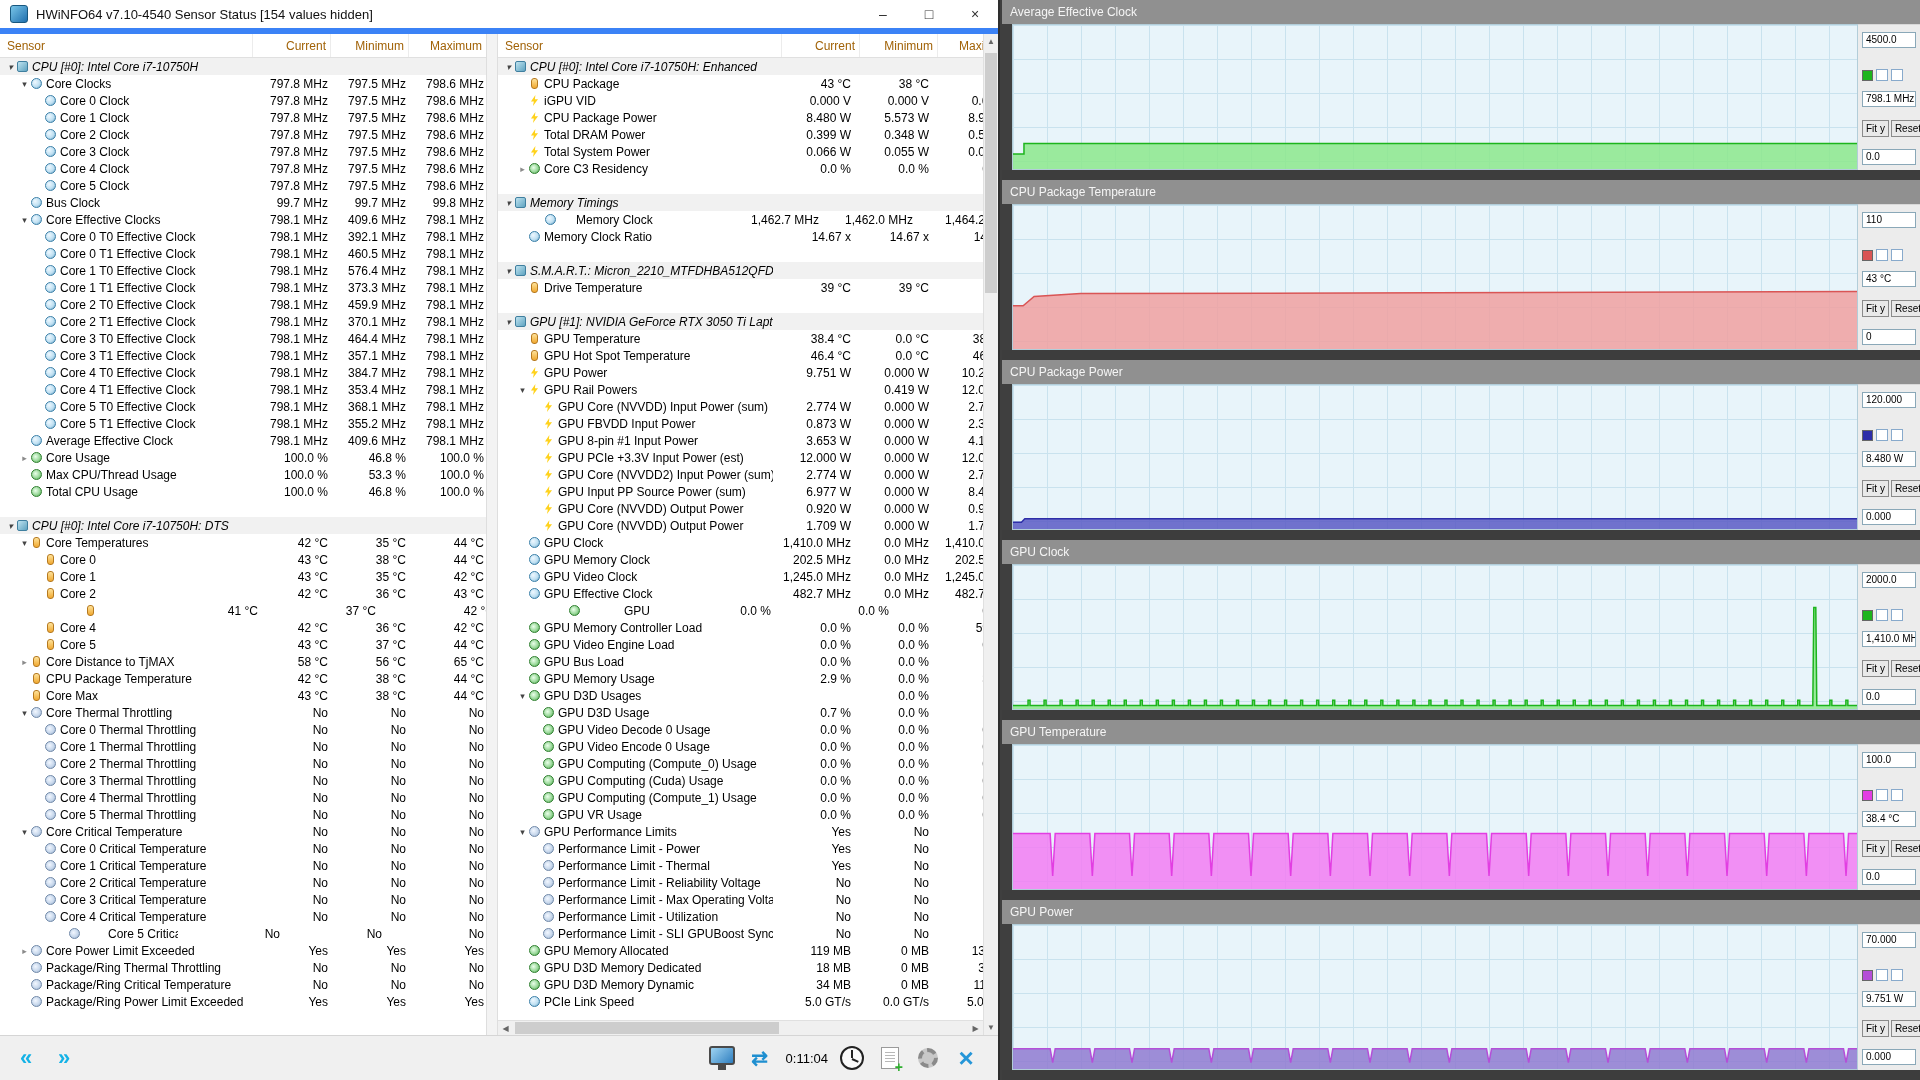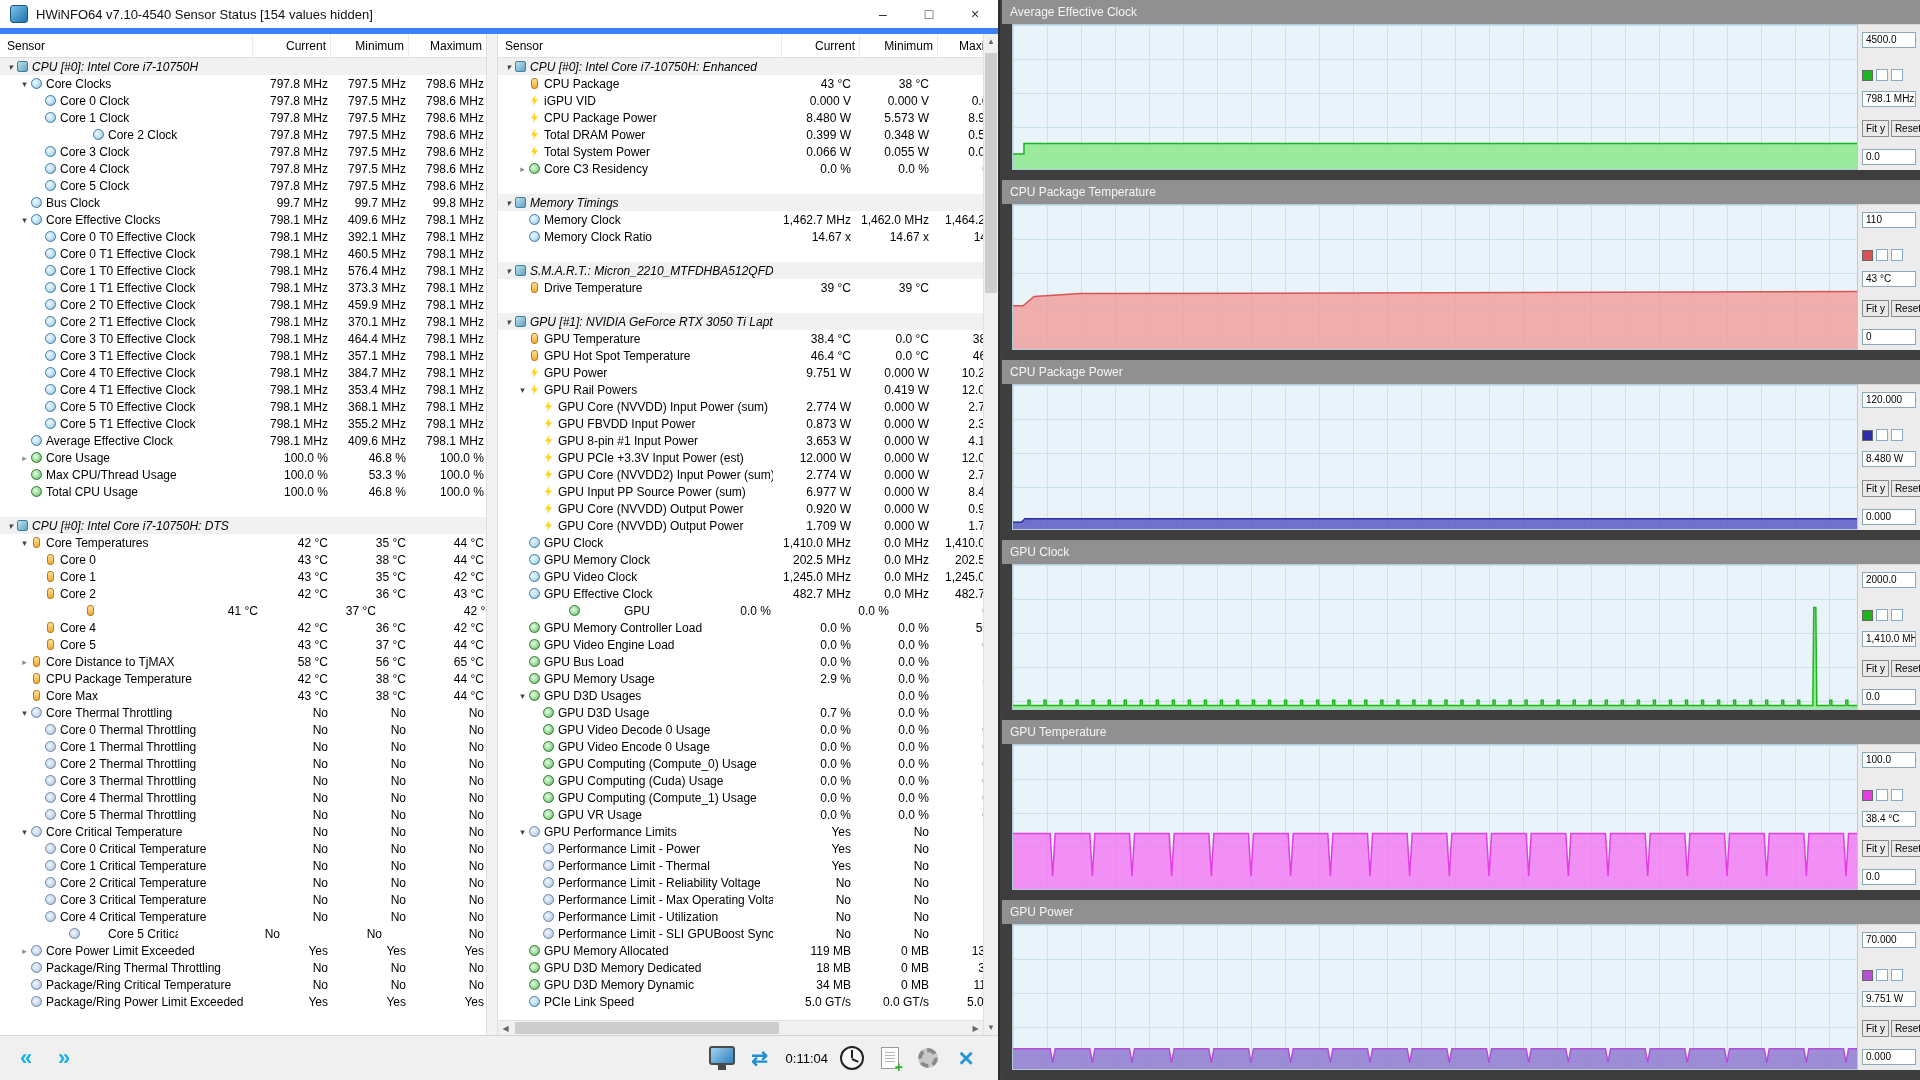--- a/index.html
+++ b/index.html
@@ -20,21 +20,21 @@
              font-size:14px; color:#333; cursor:default; }
 
   .body-row { height:1001px; display:flex; flex:none; background:#fff; }
   .panel { display:flex; flex-direction:column; min-width:0; background:#fff; }
   #panelL { width:486px; flex:none; }
   #panelR { flex:1; min-width:0; }
   .vdivider { width:12px; flex:none; background:#f3f3f3; border-left:1px solid #dedede;
               border-right:1px solid #dedede; }
 
   .phead { display:flex; align-items:center; height:24px; flex:none;
-           border-bottom:1px solid #e0e0e0; font-size:12px; color:#000000; overflow:hidden; }
+           border-bottom:1px solid #e0e0e0; font-size:12px; color:#a16207; overflow:hidden; }
   .phead .hlabel { flex:1; padding-left:7px; min-width:0; }
   .phead .hval { width:78px; flex:none; text-align:right; padding-right:4px;
                  border-left:1px solid #ececec; height:100%; line-height:24px; }
   #panelR .phead .hval.max { margin-right:-32px; }
 
   .rows { flex:none; overflow:hidden; }
   .srow { display:flex; align-items:center; height:17px; font-size:12px; color:#000;
           white-space:nowrap; overflow:hidden; padding-right:2px; }
   .srow.section { background:#f1f1f1; font-style:italic; }
   .srow.blank { height:17px; }
@@ -168,21 +168,21 @@
               <span class="sval max">798.6 MHz</span>
             </div>
             <div class="srow" style="padding-left: 32px;">
               <span class="tree-arrow"></span>
               <span class="sicon icon-clock"></span>
               <span class="slabel">Core 1 Clock</span>
               <span class="sval cur">797.8 MHz</span>
               <span class="sval min">797.5 MHz</span>
               <span class="sval max">798.6 MHz</span>
             </div>
-            <div class="srow" style="padding-left: 32px; margin-left: 48px;">
+            <div class="srow" style="padding-left: 32px;">
               <span class="tree-arrow"></span>
               <span class="sicon icon-clock"></span>
               <span class="slabel">Core 2 Clock</span>
               <span class="sval cur">797.8 MHz</span>
               <span class="sval min">797.5 MHz</span>
               <span class="sval max">798.6 MHz</span>
             </div>
             <div class="srow" style="padding-left: 32px;">
               <span class="tree-arrow"></span>
               <span class="sicon icon-clock"></span>
@@ -655,21 +655,21 @@
             </div>
             <div class="srow blank"></div>
             <div class="srow section" style="padding-left: 4px;">
               <span class="tree-arrow">▾</span>
               <span class="sicon icon-mem"></span>
               <span class="slabel">Memory Timings</span>
               <span class="sval cur"></span>
               <span class="sval min"></span>
               <span class="sval max"></span>
             </div>
-            <div class="srow" style="padding-left: 18px;">
+            <div class="srow" style="padding-left: 18px; gap: 16px;">
               <span class="tree-arrow"></span>
               <span class="sicon icon-clock"></span>
               <span class="slabel">Memory Clock</span>
               <span class="sval cur">1,462.7 MHz</span>
               <span class="sval min">1,462.0 MHz</span>
               <span class="sval max">1,464.2 MHz</span>
             </div>
             <div class="srow" style="padding-left: 18px;">
               <span class="tree-arrow"></span>
               <span class="sicon icon-clock"></span>

